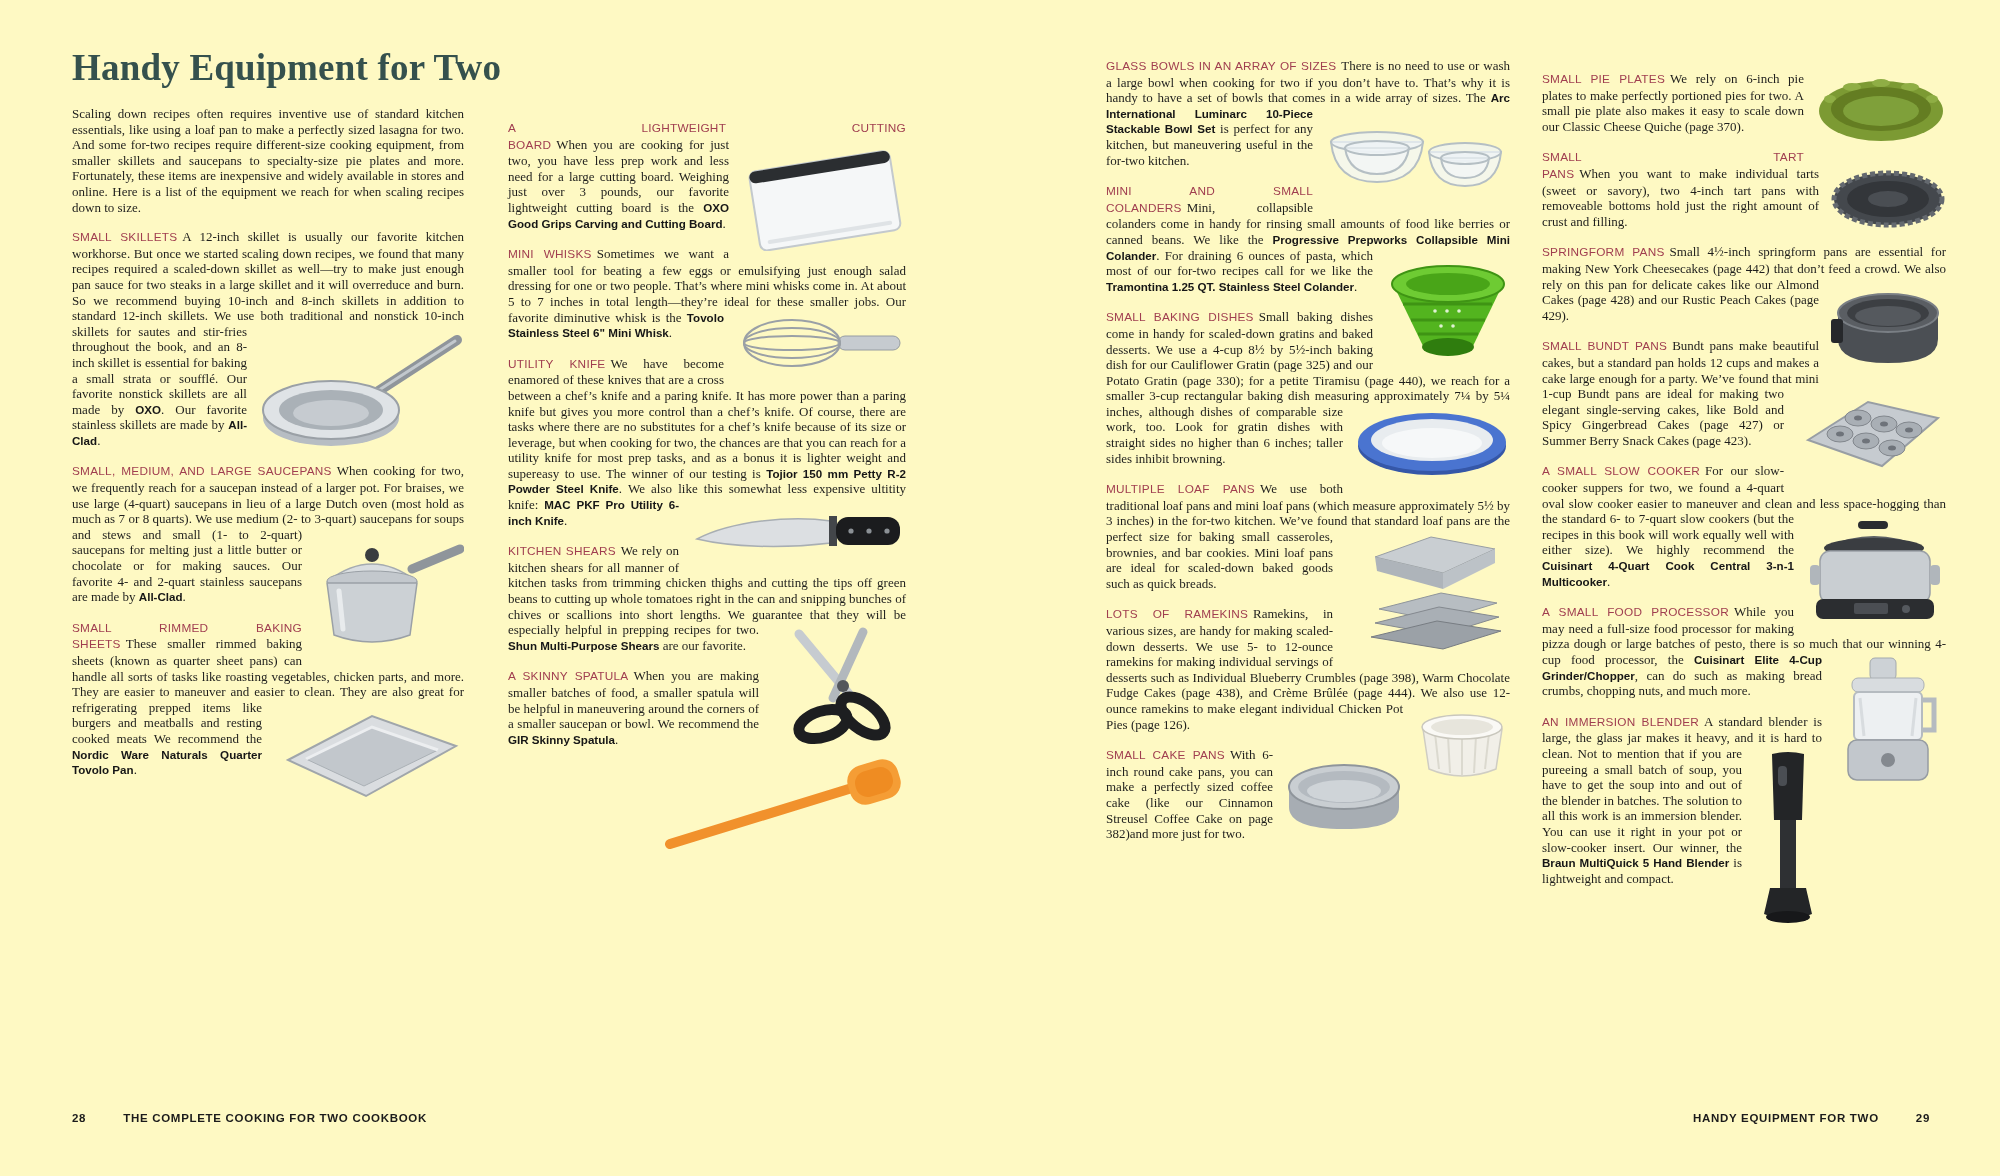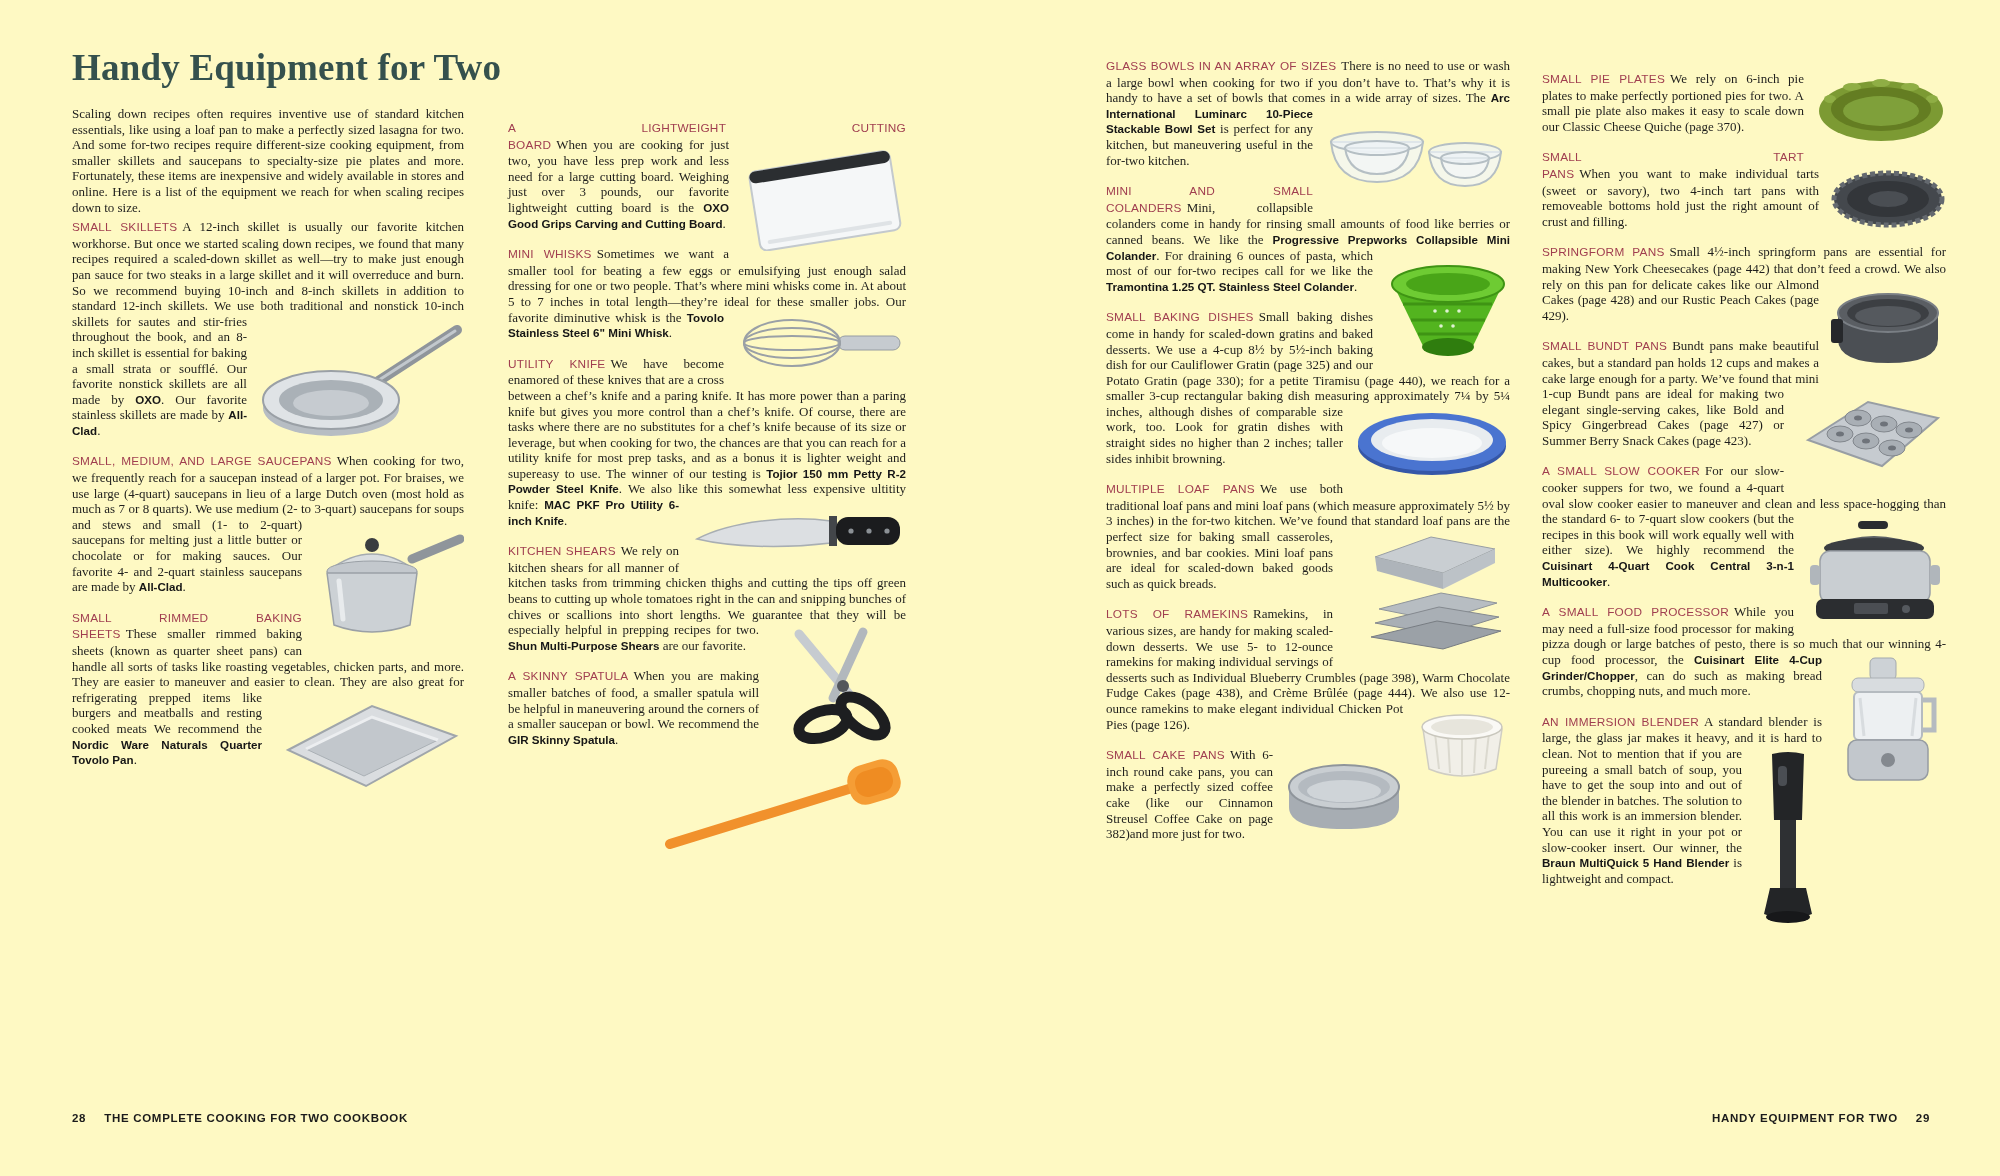--- a/index.html
+++ b/index.html
@@ -6,30 +6,30 @@
   html,body{width:2000px;height:1176px;background:#ffffff}
   body{font-family:"Liberation Serif",serif;color:var(--body,#1e1e1c);position:relative;overflow:hidden}
   .spread{position:absolute;inset:0;background:#fef9c3}
   .title{position:absolute;left:72px;top:46px;font-family:"Liberation Serif",serif;
          font-size:37px;font-weight:700;color:var(--title,#35514d);letter-spacing:.2px}
   .col{position:absolute;font-size:13px;line-height:15.6px;text-align:justify}
   #col1{left:72px;top:106px;width:392px}
   #col2{left:508px;top:120px;width:398px}
   #col3{left:1106px;top:58px;width:404px}
   #col4{left:1542px;top:71px;width:404px}
-  p.intro{margin-bottom:4px}
+  p.intro{margin-bottom:14px}
   p.section{margin-bottom:15px}
   .shead{font-family:"Liberation Sans",sans-serif;font-weight:400;font-size:11.8px;
          color:var(--heading,#a03e50);letter-spacing:.25px;padding-right:5px}
   .pname{font-family:"Liberation Sans",sans-serif;font-weight:700;font-size:11.6px;color:#161616}
   .pimg{float:right;margin:2px 0 6px 12px}
   .pimg svg{width:100%;height:100%;display:block}
   .footer{position:absolute;top:1112px;font-family:"Liberation Sans",sans-serif;
           font-size:11.5px;font-weight:700;letter-spacing:.7px;color:#1b1b1b;
-          display:flex;gap:18px;align-items:baseline}
+          display:flex;gap:37px;align-items:baseline}
   .footer-left{left:72px}
   .footer-right{right:70px}
 </style>
 </head>
 <body>
 
 <div class="spread">
   <h1 class="title">Handy Equipment for Two</h1>
   <div class="col" id="col1">
       <p class="intro">Scaling down recipes often requires inventive use of standard kitchen essentials, like using a loaf pan to make a perfectly sized lasagna for two. And some for-two recipes require different-size cooking equipment, from smaller skillets and saucepans to specialty-size pie plates and more. Fortunately, these items are inexpensive and widely available in stores and online. Here is a list of the equipment we reach for when scaling recipes down to size.</p>
@@ -139,21 +139,21 @@
             </g>
           </svg>
         </span><span class="btext">6 ounces of pasta, which most of our for-two recipes call for we like the </span><span class="pname">Tramontina 1.25 QT. Stainless Steel Colander</span><span class="btext">.</span></p>
       <p class="section"><span class="shead">SMALL BAKING DISHES</span><span class="btext">Small baking dishes come in handy for scaled-down gratins and baked desserts. We use a 4-cup 8½ by 5½-inch baking dish for our Cauliflower Gratin (page 325) and our Potato Gratin (page 330); for a petite Tiramisu (page 440), we reach for a smaller 3-cup rectangular baking dish measuring approximately 7¼ by 5¼ inches, although dishes of comparable size </span><span class="pimg" style="width: 155px; height: 72px;">
           <svg viewBox="0 0 155 72">
     <ellipse cx="77" cy="40" rx="74" ry="29" fill="#3557a8"></ellipse>
     <ellipse cx="77" cy="36" rx="74" ry="29" fill="#4a74d0"></ellipse>
     <ellipse cx="77" cy="34" rx="61" ry="21" fill="#e8ecef"></ellipse>
     <ellipse cx="77" cy="37" rx="50" ry="15" fill="#f6f8f9"></ellipse>
           </svg>
-        </span><span class="btext">work, too. Look for gratin dishes with straight sides no higher than 2 inches; taller sides inhibit browning.</span></p>
+        </span><span class="btext">work, too. Look for gratin dishes with straight sides no higher than 6 inches; taller sides inhibit browning.</span></p>
       <p class="section"><span class="shead">MULTIPLE LOAF PANS</span><span class="btext">We use both traditional loaf pans and mini loaf pans (which measure approximately 5½ by 3 inches) in the for-two kitchen. We’ve found </span><span class="pimg" style="width: 165px; height: 128px;">
           <svg viewBox="0 0 165 128">
     <path d="M30 26 L86 6 L150 18 L98 42 Z" fill="#c9ced2" stroke="#989ea4"></path>
     <path d="M30 26 L98 42 L98 58 L32 40 Z" fill="#aeb4ba"></path>
     <path d="M98 42 L150 18 L150 32 L98 58 Z" fill="#bcc2c7"></path>
     <path d="M34 78 L96 62 L152 72 L94 90 Z" fill="#b7bdc2" stroke="#8f959b"></path>
     <path d="M30 92 L94 76 L154 86 L96 104 Z" fill="#a9afb5" stroke="#84898f"></path>
     <path d="M26 106 L92 90 L156 100 L98 118 Z" fill="#9ba1a7" stroke="#787d83"></path>
           </svg>
         </span><span class="btext">that standard loaf pans are the perfect size for baking small casseroles, brownies, and bar cookies. Mini loaf pans are ideal for scaled-down baked goods such as quick breads.</span></p>

